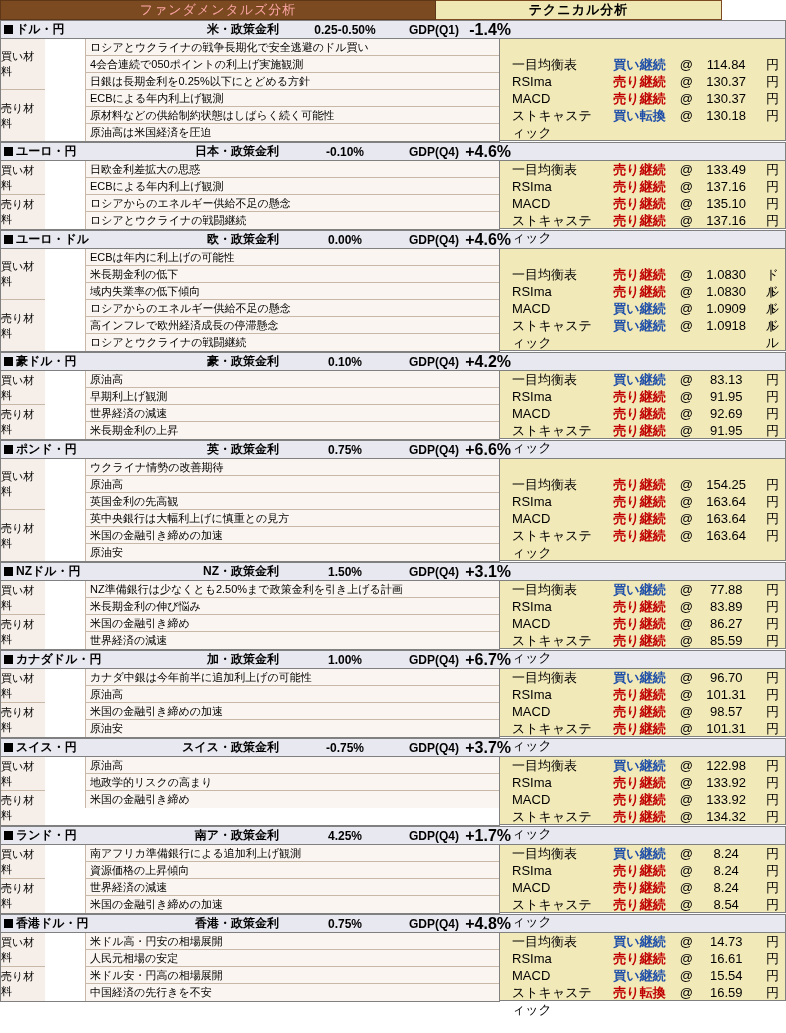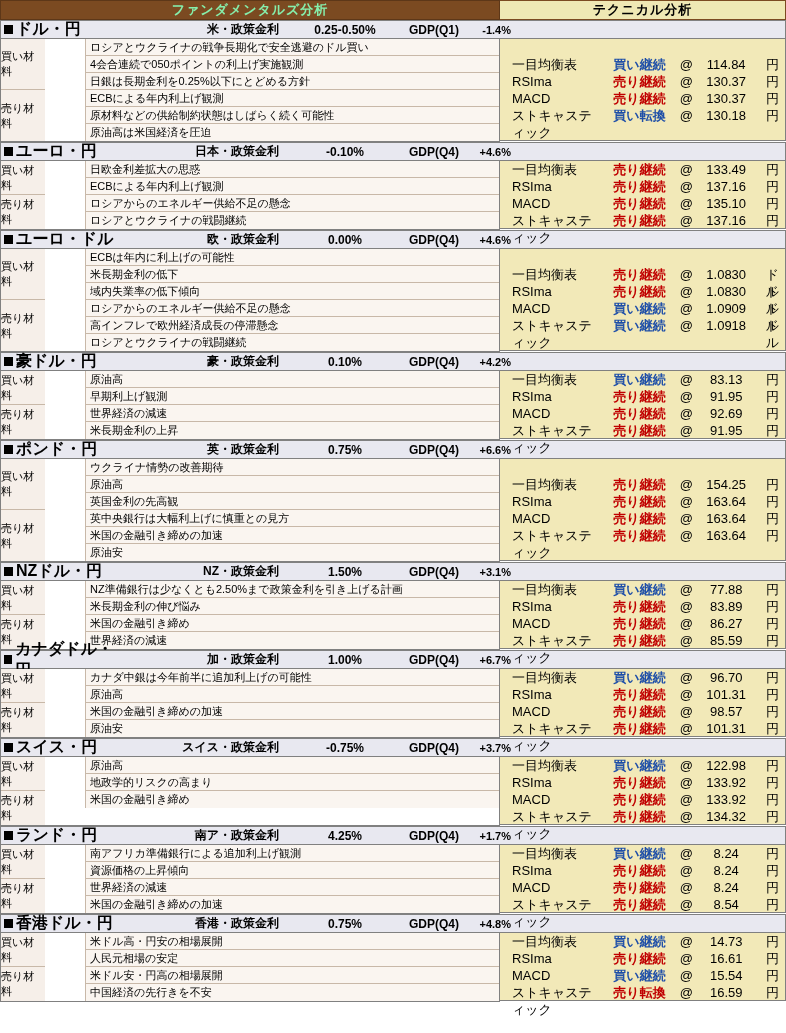--- a/index.html
+++ b/index.html
@@ -20,24 +20,24 @@
     box-sizing: border-box;
   }
   
   .top-header {
     display: flex;
     width: 786px;
     height: 20px;
     box-sizing: border-box;
   }
   .th-left {
-    width: 500px;
+    width: 436px;
     background: #7b4a21;
-    color: #86efac;
-    font-weight: bold;
+    color: #fca5a5;
+    font-weight: normal;
     font-size: 13px;
     letter-spacing: 1px;
     display: flex;
     align-items: center;
     justify-content: center;
     border: 1px solid #5d3718;
     box-sizing: border-box;
   }
   .th-right {
     width: 286px;
@@ -68,21 +68,21 @@
     border-top: 1px solid #808080;
     border-bottom: 1px solid #808080;
     box-sizing: border-box;
     align-items: center;
   }
   .pair-name {
     width: 118px;
     display: flex;
     align-items: center;
     font-weight: bold;
-    font-size: 16px;
+    font-size: 12px;
     padding-left: 3px;
     box-sizing: border-box;
   }
   .sq {
     display: inline-block;
     width: 9px;
     height: 9px;
     background: #000000;
     margin-right: 3px;
   }
@@ -106,21 +106,21 @@
     text-align: right;
     font-weight: bold;
     font-size: 12px;
     box-sizing: border-box;
   }
   .gdp-value {
     width: 60px;
     text-align: right;
     padding-right: 8px;
     font-weight: bold;
-    font-size: 11px;
+    font-size: 16px;
     box-sizing: border-box;
   }
   .pair-body {
     display: flex;
     width: 786px;
     box-sizing: border-box;
   }
   
   .fund {
     width: 500px;

